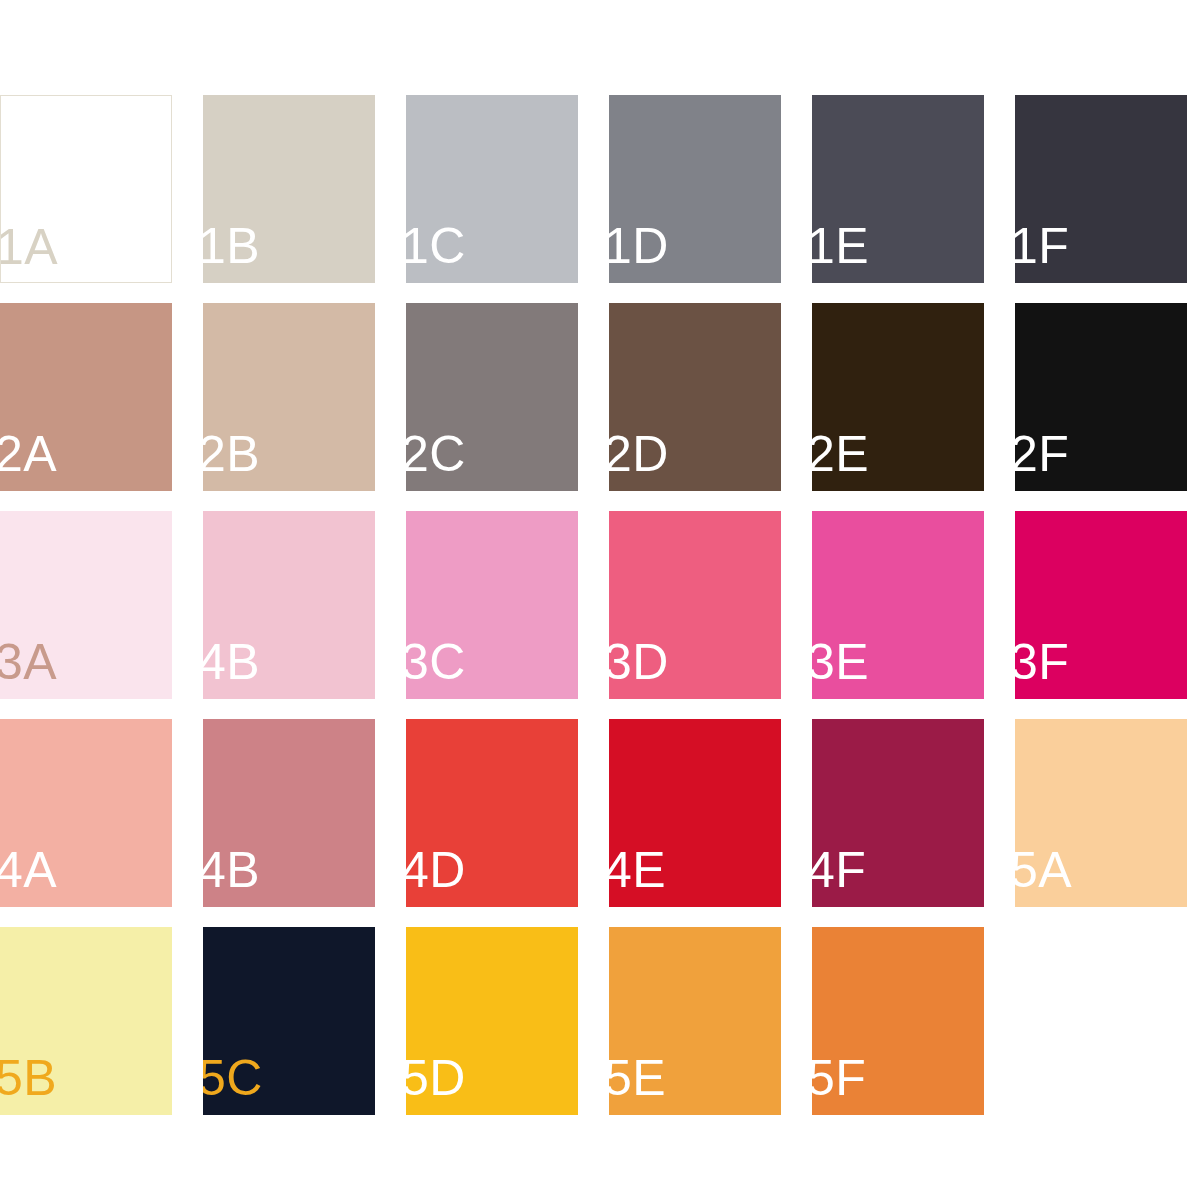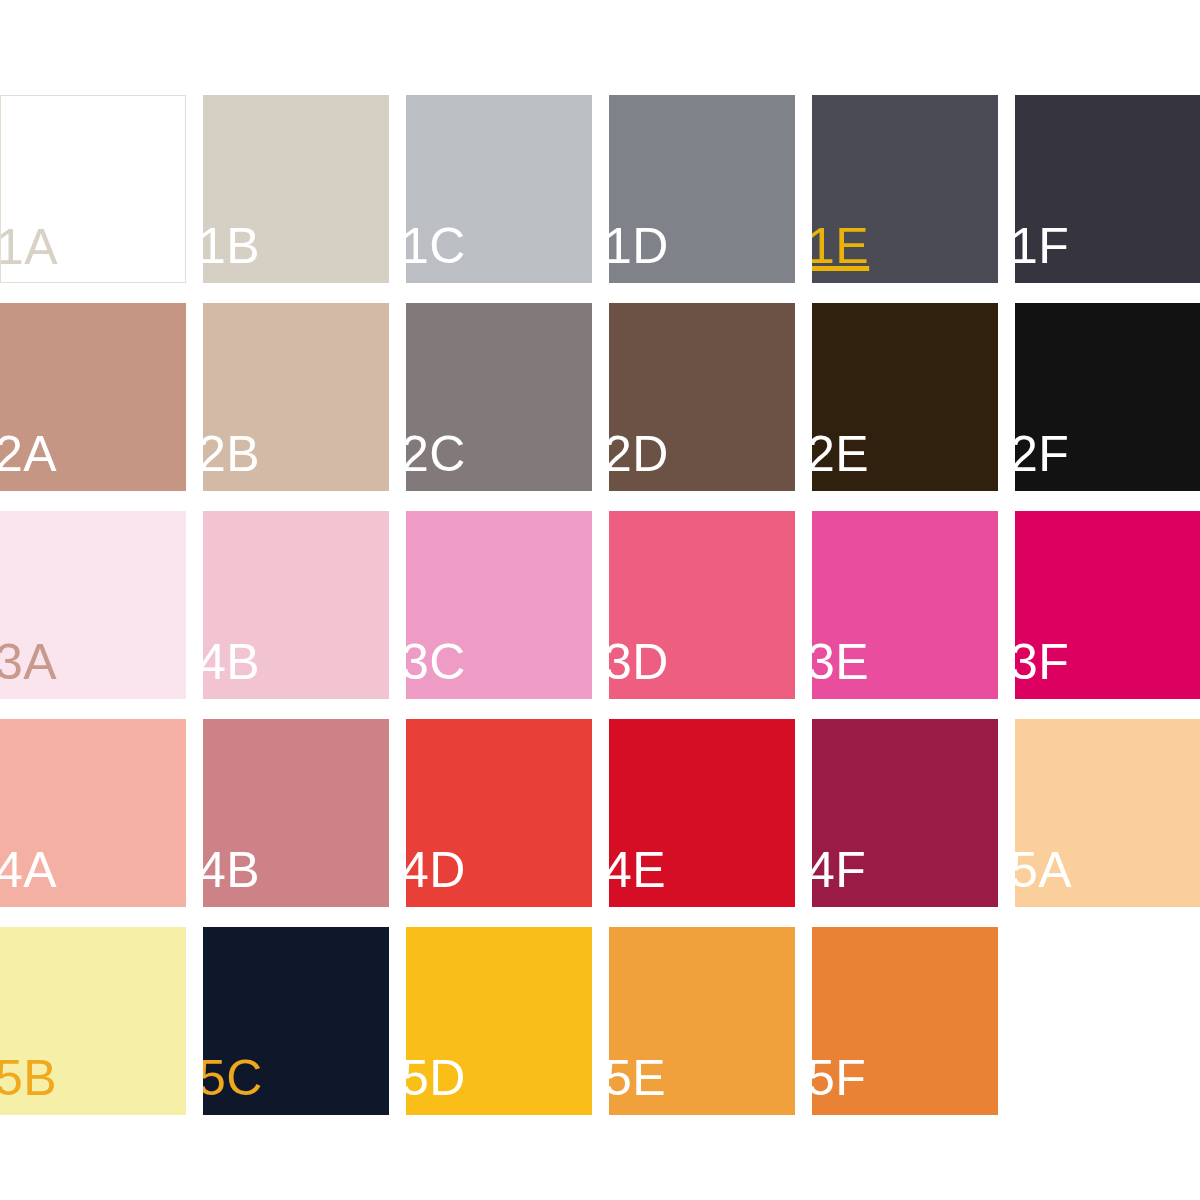--- a/index.html
+++ b/index.html
@@ -23,21 +23,21 @@
     height: 1010px;
     display: grid;
     grid-template-columns: repeat(6, 186px);
     grid-template-rows: repeat(5, 188px);
     column-gap: 17px;
     row-gap: 20px;
   }
 
   .swatch {
     position: relative;
-    width: 186px;
+    width: 172px;
     height: 188px;
     box-sizing: border-box;
     overflow: visible;
   }
 
   .swatch.bordered {
     border: 1px solid #E3DED1;
   }
 
   .swatch-label {
@@ -82,21 +82,21 @@
         <span class="swatch-label" style="color: rgb(255, 255, 255);">1C</span>
       </div>
     </div>
     <div class="swatch" style="background: rgb(128, 130, 137);">
       <div class="swatch-clip">
         <span class="swatch-label" style="color: #ffffff;">1D</span>
       </div>
     </div>
     <div class="swatch" style="background: rgb(75, 75, 86);">
       <div class="swatch-clip">
-        <span class="swatch-label" style="color: #eab308; text-decoration: underline;">1E</span>
+        <span class="swatch-label" style="color: #ffffff;">1E</span>
       </div>
     </div>
     <div class="swatch" style="background: rgb(54, 53, 63);">
       <div class="swatch-clip">
         <span class="swatch-label" style="color: rgb(255, 255, 255);">1F</span>
       </div>
     </div>
     <div class="swatch" style="background: rgb(198, 150, 132);">
       <div class="swatch-clip">
         <span class="swatch-label" style="color: rgb(255, 255, 255);">2A</span>

